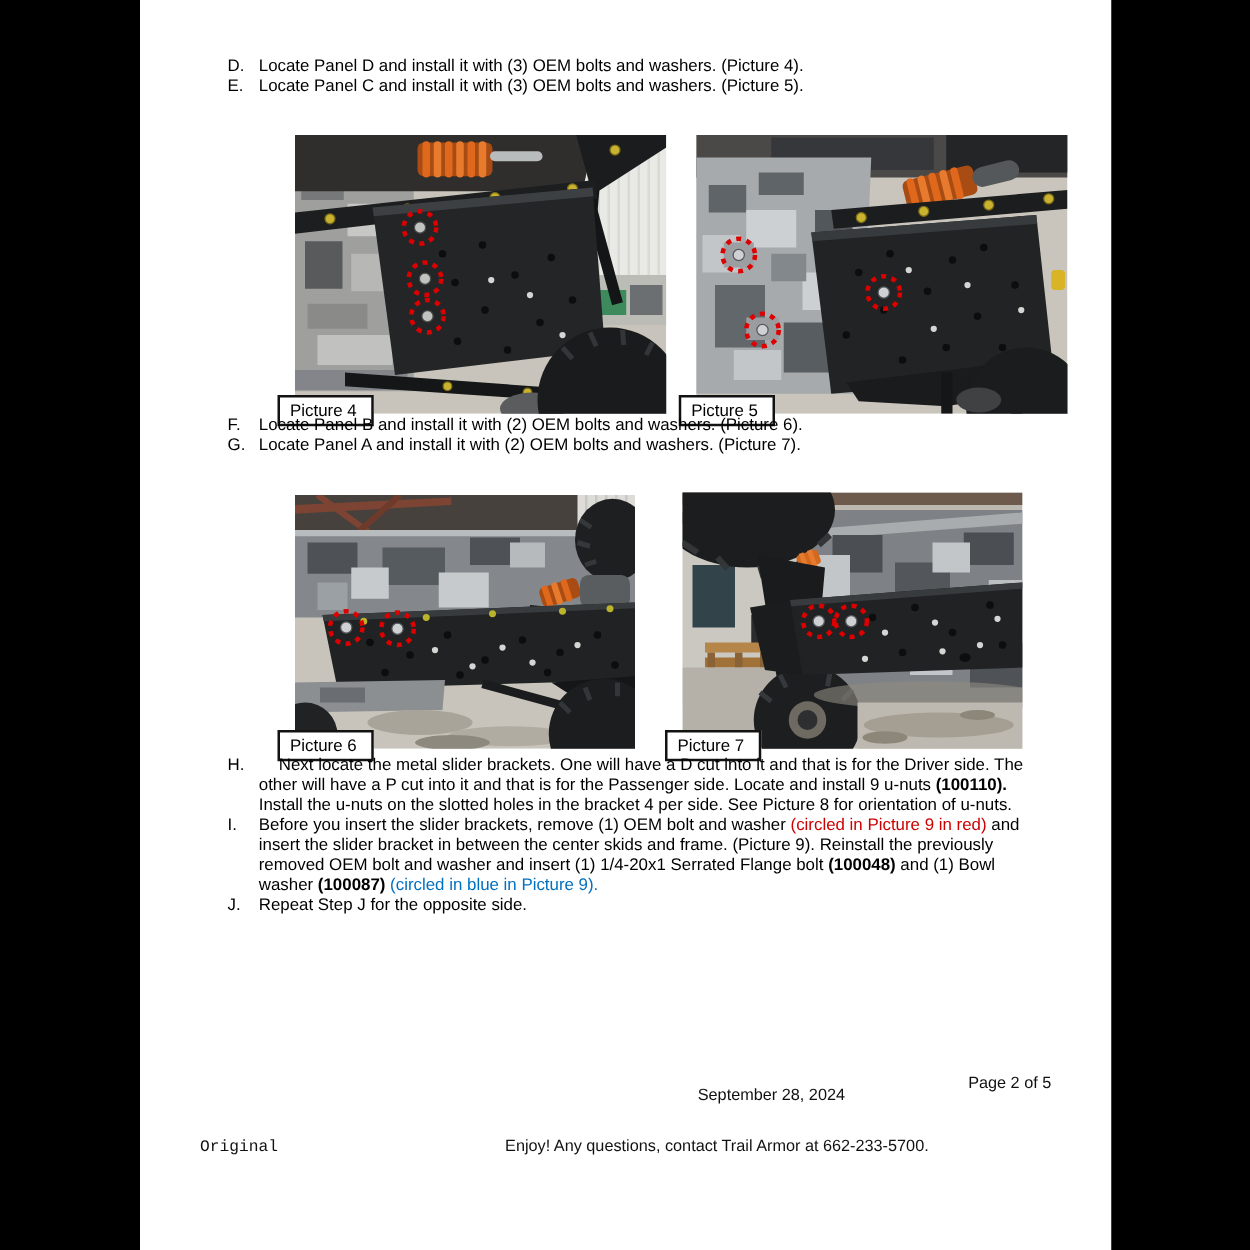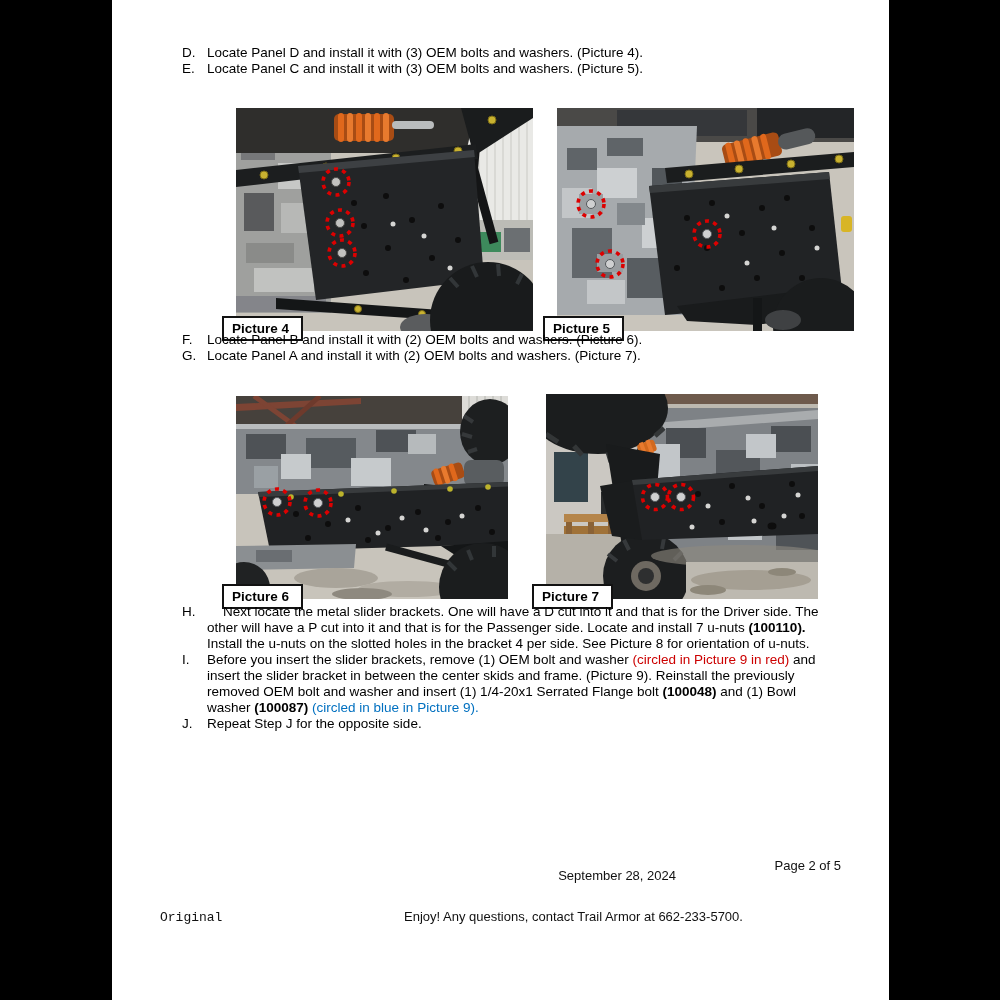--- a/index.html
+++ b/index.html
@@ -6,21 +6,21 @@
   body{width:1000px;height:1000px;position:relative;font-family:"Liberation Sans",sans-serif;overflow:hidden;}
   .paper{position:absolute;left:112px;top:0;width:777px;height:1000px;background:#ffffff;overflow:hidden;}
   .steps{position:absolute;font-size:13.5px;line-height:16px;color:#000;}
   .step{display:flex;align-items:flex-start;}
   .letter{flex:0 0 25px;width:25px;}
   .stext .line{white-space:nowrap;}
   .stext{min-width:0;}
   b{font-weight:bold;}
   .red{color:#cc0000;}
   .blue{color:#0070c0;}
-  figure{position:absolute;margin:0;padding:16px;font-weight:bold;}
+  figure{position:absolute;margin:0;padding:16px;}
   figure svg{display:block;width:100%;height:100%;}
   .pic-label{position:absolute;left:2px;bottom:6px;background:#fff;border:2px solid #121212;color:#000;
              font-size:13.5px;line-height:17px;padding:2px 12px 2px 8px;}
   .footer-item{position:absolute;font-size:13px;color:#111;}
   .f-left{left:48px;top:910px;font-family:Liberation Mono, monospace;}
   .f-center{left:164px;top:868px;width:400px;text-align:right;}
   .f-right{right:48px;top:858px;}
   .tagline{position:absolute;left:0;top:909px;width:891px;text-align:center;font-size:13px;color:#111;margin-left:16px;}
 </style>
 </head>
@@ -359,21 +359,21 @@
       <ellipse cx="236" cy="178" rx="14" ry="4" fill="#8d8779"></ellipse>
     </svg>
     <figcaption class="pic-label">Picture 7</figcaption>
   </figure>
 
   <div class="steps" style="left:70px;top:604px;width:700px;">
     <div class="step">
       <span class="letter">H.</span>
       <span class="stext">
         <span class="line" style="display:block;margin-left:16px;">Next locate the metal slider brackets. One will have a D cut into it and that is for the Driver side.  The</span>
-        <span class="line" style="display:block;"><span>other will have a P cut into it and that is for the Passenger side. Locate and install 7 u-nuts </span><b>(100110).</b></span>
+        <span class="line" style="display:block;"><span>other will have a P cut into it and that is for the Passenger side. Locate and install 9 u-nuts </span><b>(100110).</b></span>
         <span class="line" style="display:block;">Install the u-nuts on the slotted holes in the bracket 4 per side. See Picture 8 for orientation of u-nuts.</span>
       </span>
     </div>
     <div class="step">
       <span class="letter">I.</span>
       <span class="stext">
         <span class="line" style="display:block;"><span>Before you insert the slider brackets, remove (1) OEM bolt and washer </span><span class="red">(circled in Picture 9 in red)</span><span> and</span></span>
         <span class="line" style="display:block;">insert the slider bracket in between the center skids and frame. (Picture 9). Reinstall the previously</span>
         <span class="line" style="display:block;"><span>removed OEM bolt and washer and insert (1) 1/4-20x1 Serrated Flange bolt </span><b>(100048)</b><span> and (1) Bowl</span></span>
         <span class="line" style="display:block;"><span>washer </span><b>(100087) </b><span class="blue">(circled in blue in Picture 9).</span></span>

